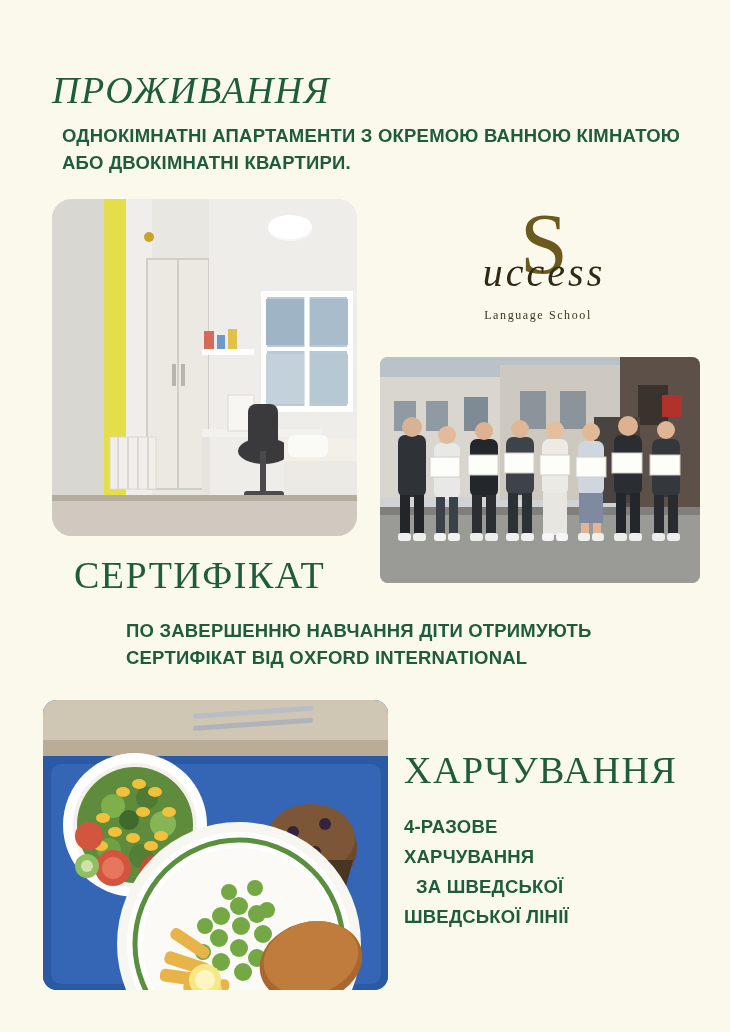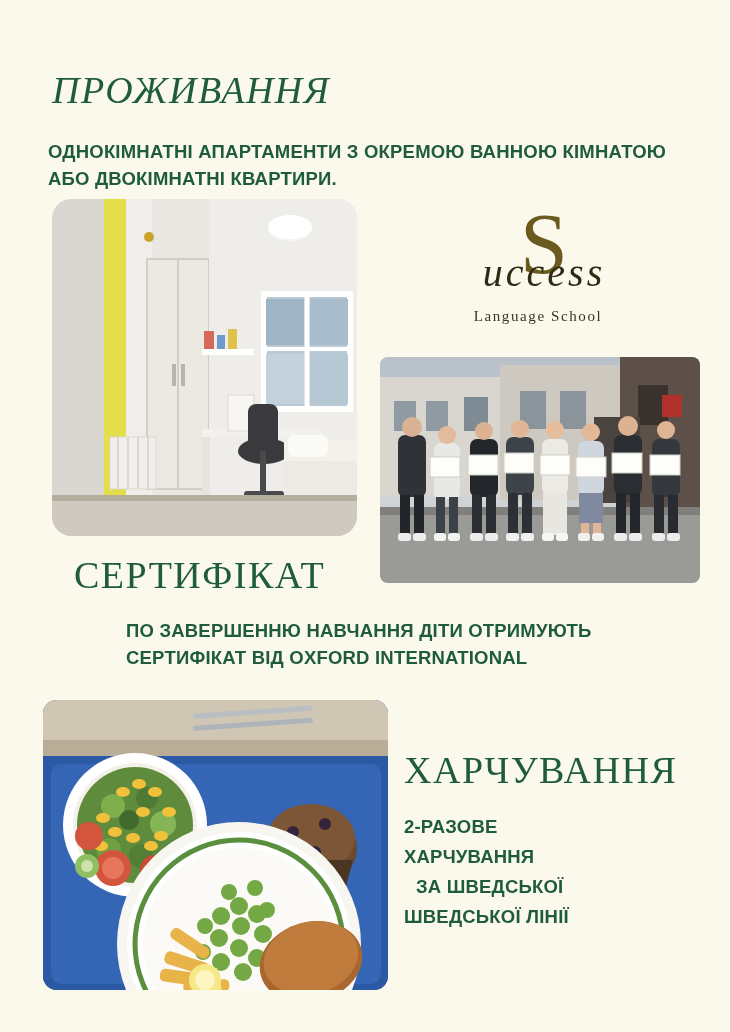--- a/index.html
+++ b/index.html
@@ -36,21 +36,21 @@
   #heading-meals        { left: 404px; top: 748px; }
 
   .section-sub {
     position: absolute;
     color: #1f5c3d;
     font-size: 18.5px;
     font-weight: bold;
     line-height: 27px;
     letter-spacing: 0.2px;
   }
-  #sub-accommodation { left: 48px; top: 122px; width: 640px; margin-top: 16px; }
+  #sub-accommodation { left: 62px; top: 122px; width: 640px; }
   #sub-certificate {
     left: 126px; top: 617px; width: 586px;
     text-align: left;
   }
   #sub-meals {
     left: 404px; top: 812px; width: 300px;
     line-height: 30px;
   }
   #sub-meals .ln { display: block; }
   #sub-meals .ln.indent { padding-left: 12px; }
@@ -91,21 +91,21 @@
     font-style: italic;
     font-size: 40px;
     color: #2f2a14;
     letter-spacing: 3px;
     margin-top: -34px;
     position: relative;
     left: 6px;
   }
   #logo .logo-sub {
     font-family: "Liberation Serif", serif;
-    font-size: 15px;
+    font-size: 12px;
     letter-spacing: 1.6px;
     color: #3a3420;
     margin-top: 12px;
   }
 </style>
 </head>
 <body>
 
 <div class="page">
 
@@ -363,19 +363,19 @@
 
       <path d="M150 272 a26 26 0 0 0 30 22 l-6 -26 z" fill="#f4e07a"></path>
       <circle cx="162" cy="280" r="16" fill="#f7e887"></circle>
       <circle cx="162" cy="280" r="10" fill="#fdf6c0"></circle>
     </svg>
   </div>
 
   <div class="section-heading" id="heading-meals">ХАРЧУВАННЯ</div>
 
   <div class="section-sub" id="sub-meals">
-    <span class="ln">2-РАЗОВЕ</span>
+    <span class="ln">4-РАЗОВЕ</span>
     <span class="ln">ХАРЧУВАННЯ</span>
     <span class="ln indent">ЗА ШВЕДСЬКОЇ</span>
     <span class="ln">ШВЕДСЬКОЇ ЛІНІЇ</span>
   </div>
 
 </div>
 
 </body></html>

